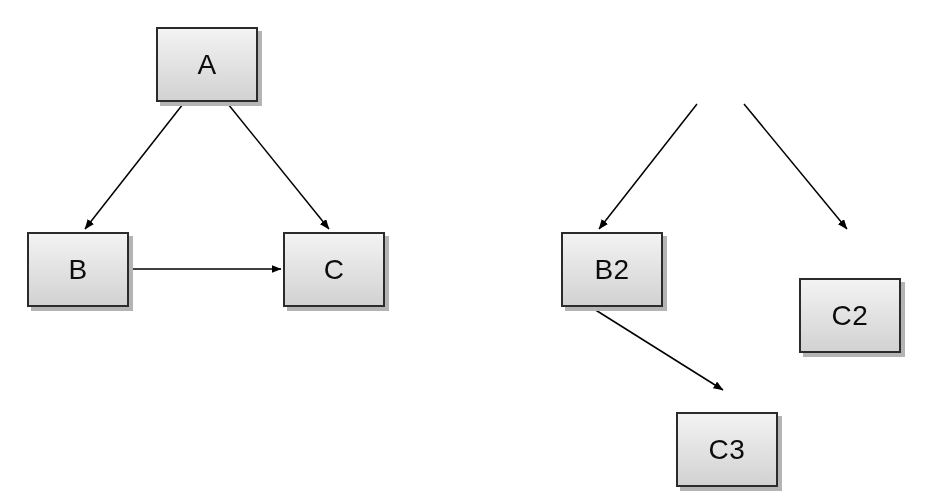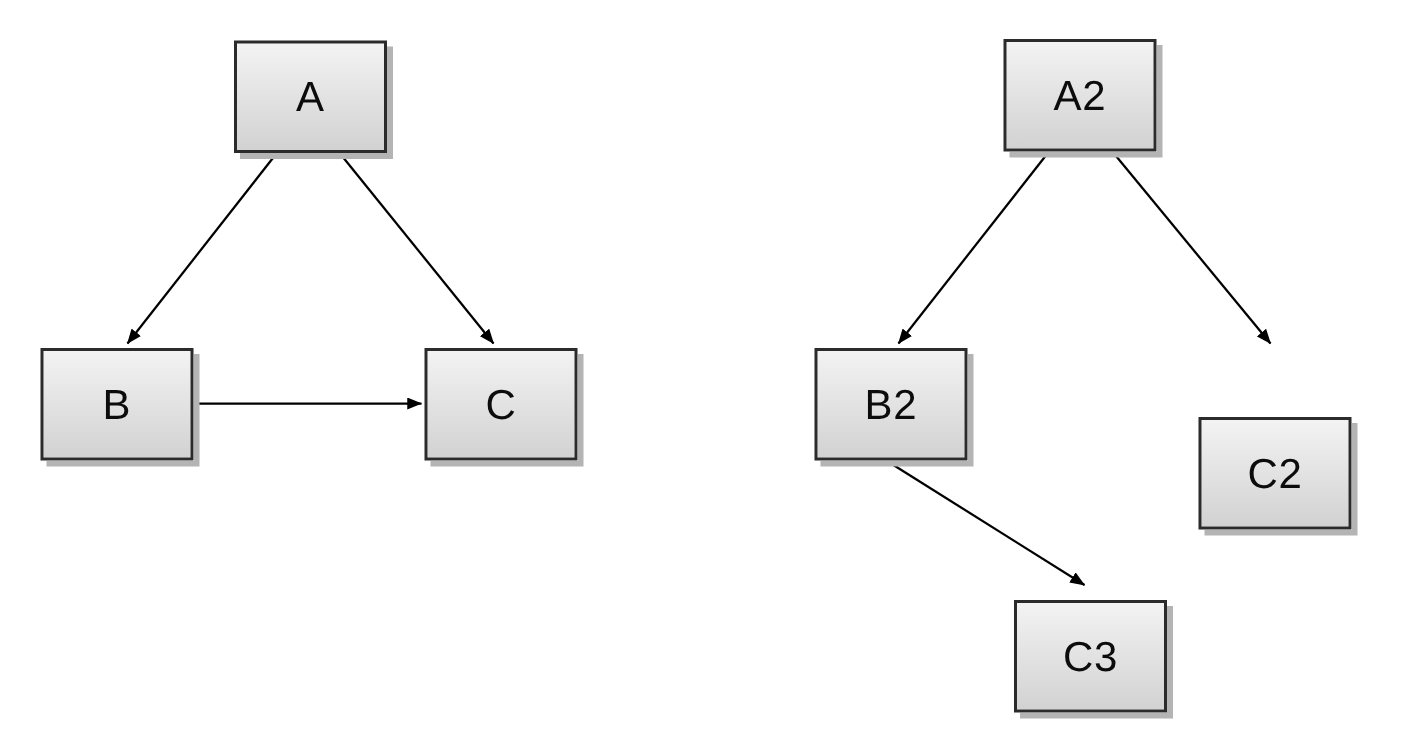--- a/index.html
+++ b/index.html
@@ -44,23 +44,23 @@
     line-height: 1;
     color: #0c0c0c;
     letter-spacing: 0.5px;
     user-select: none;
   }
   
   #node-A  { left: 156px; top:  27px; }
   #node-B  { left:  27px; top: 232px; }
   #node-C  { left: 283px; top: 232px; }
   #node-A2 { left: 669px; top:  26px; }
-  #node-B2 { left: 543px; top: 232px; }
+  #node-B2 { left: 561px; top: 232px; }
   #node-C2 { left: 799px; top: 232px; margin-top: 46px; }
-  #node-C3 { left: 676px; top: 400px; }
+  #node-C3 { left: 676px; top: 412px; }
   .edge {
     stroke: #000000;
     stroke-width: 1.5;
     fill: none;
   }
 </style>
 </head>
 <body>
 
 <div class="canvas">
@@ -84,23 +84,20 @@
   <div class="node" id="node-A">
     <span class="node-label">A</span>
   </div>
   <div class="node" id="node-B">
     <span class="node-label">B</span>
   </div>
   <div class="node" id="node-C">
     <span class="node-label">C</span>
   </div>
 
-  <div class="node" id="node-A2">
-    <span class="node-label">A2</span>
-  </div>
   <div class="node" id="node-B2">
     <span class="node-label">B2</span>
   </div>
   <div class="node" id="node-C2">
     <span class="node-label">C2</span>
   </div>
   <div class="node" id="node-C3">
     <span class="node-label">C3</span>
   </div>
 

